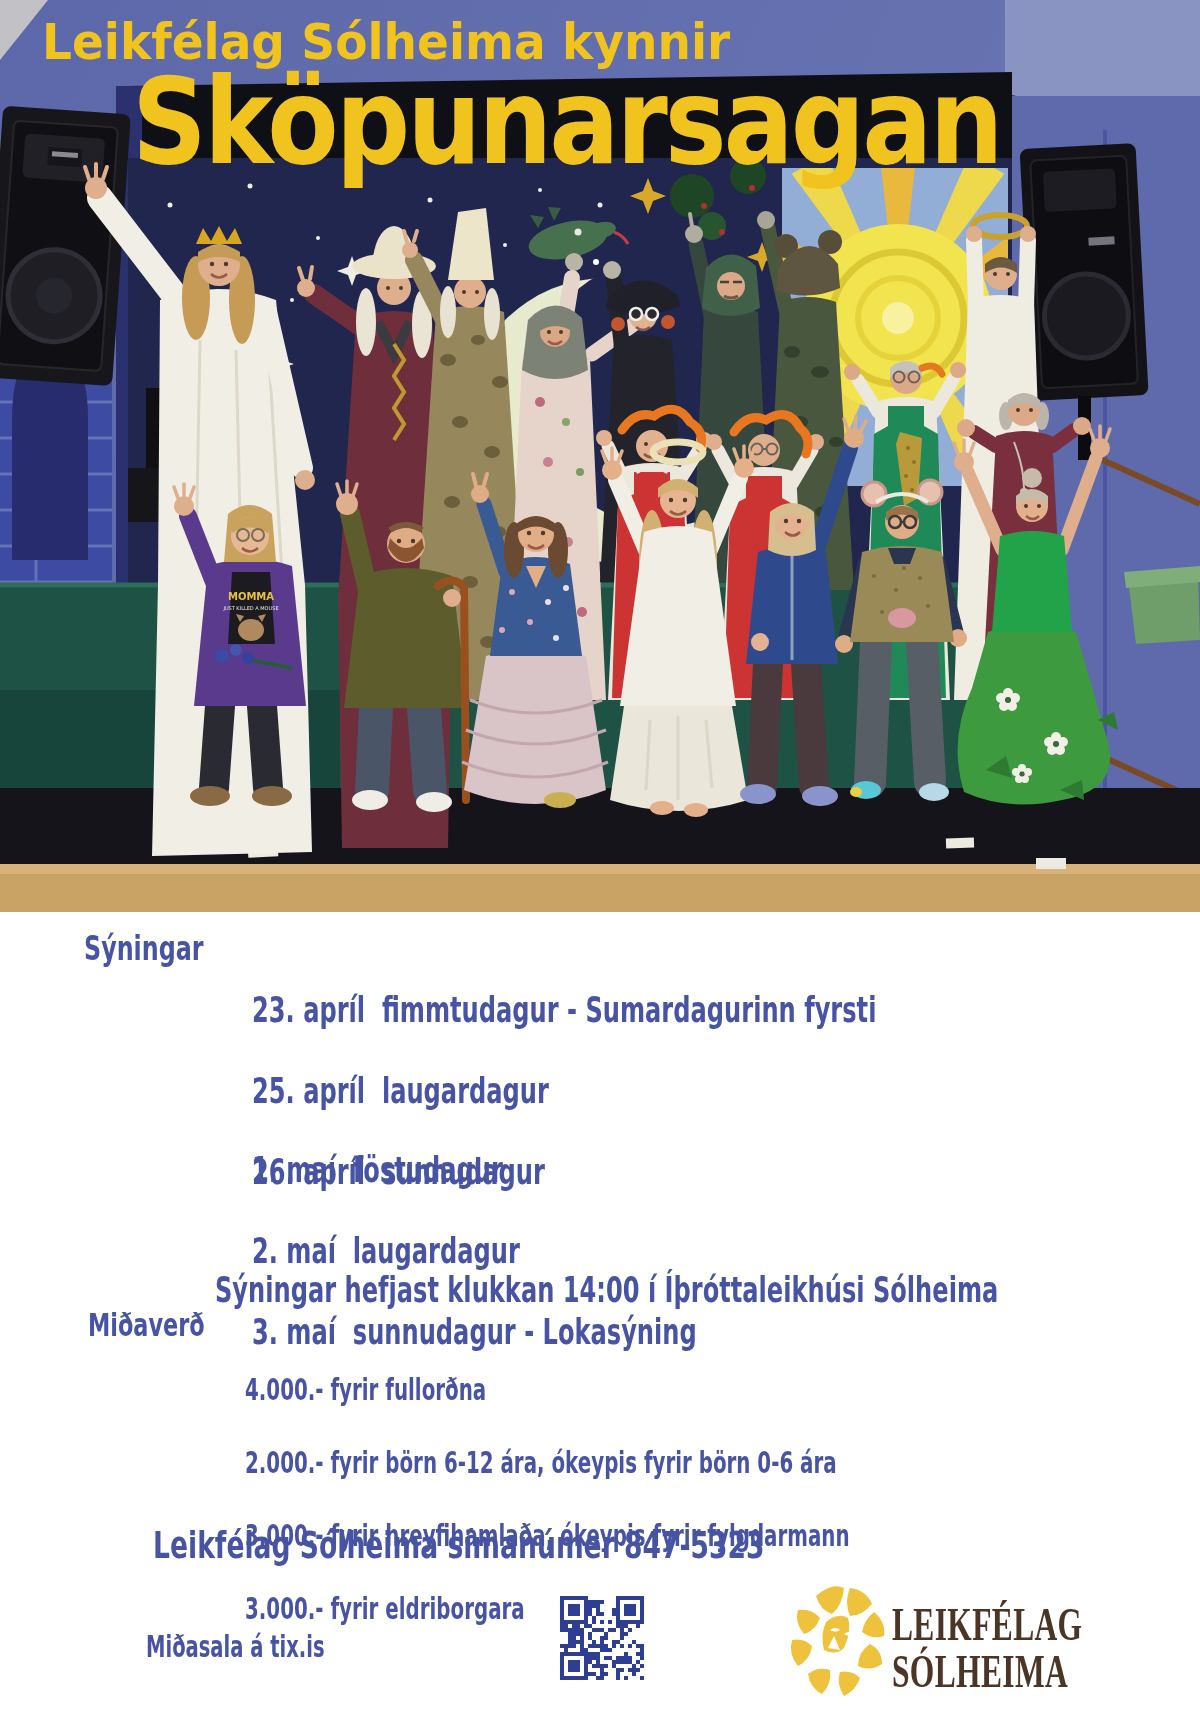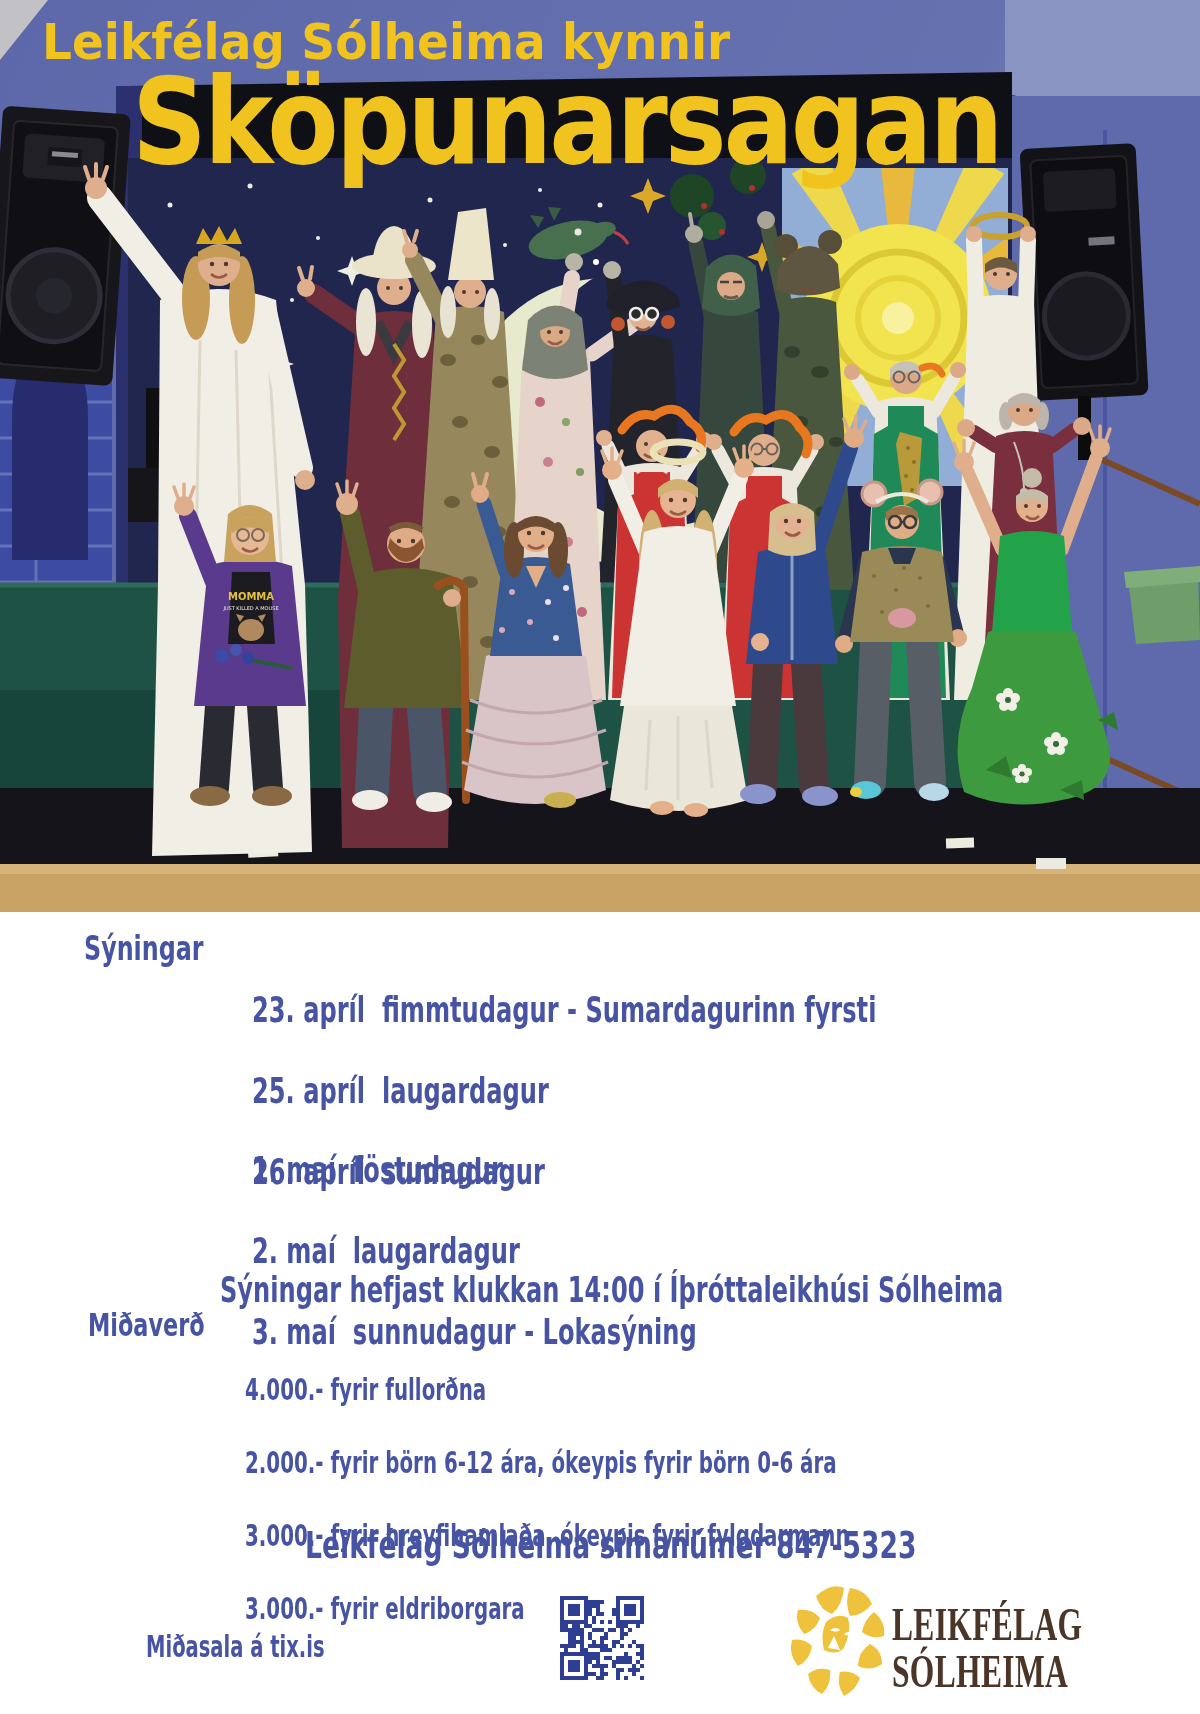--- a/index.html
+++ b/index.html
@@ -25,21 +25,21 @@
 
   .sec-label { position:absolute; font-size:34px; transform:scaleX(0.70); transform-origin:left top; }
   #label-syningar { left:84px; top:928px; }
   #label-midaverd { left:88px; top:1306px; font-size:32px; }
 
   .dates { position:absolute; left:252px; transform:scaleX(0.67); transform-origin:left top; }
   #dates-april { top:950px; }
   #dates-may   { top:1110px; }
   .dates .line { font-size:36px; line-height:43px; }
 
-  .center-line { position:absolute; left:0; width:1200px; text-align:center; }
+  .center-line { position:absolute; left:0; width:1200px; }
   #start-info { top:1250px; }
   #start-info span { display:inline-block; font-size:36px; transform:scaleX(0.67); transform-origin:center top; }
   #phone-line { top:1504px; }
   #phone-line span { display:inline-block; font-size:38px; transform:scaleX(0.70); transform-origin:center top; }
 
   .prices { position:absolute; left:245px; top:1334px; transform:scaleX(0.64); transform-origin:left top; }
   .prices .line { font-size:31px; line-height:35px; }
 
   #tix { position:absolute; left:146px; top:1628px; font-size:31px; transform:scaleX(0.63); transform-origin:left top; }
 

